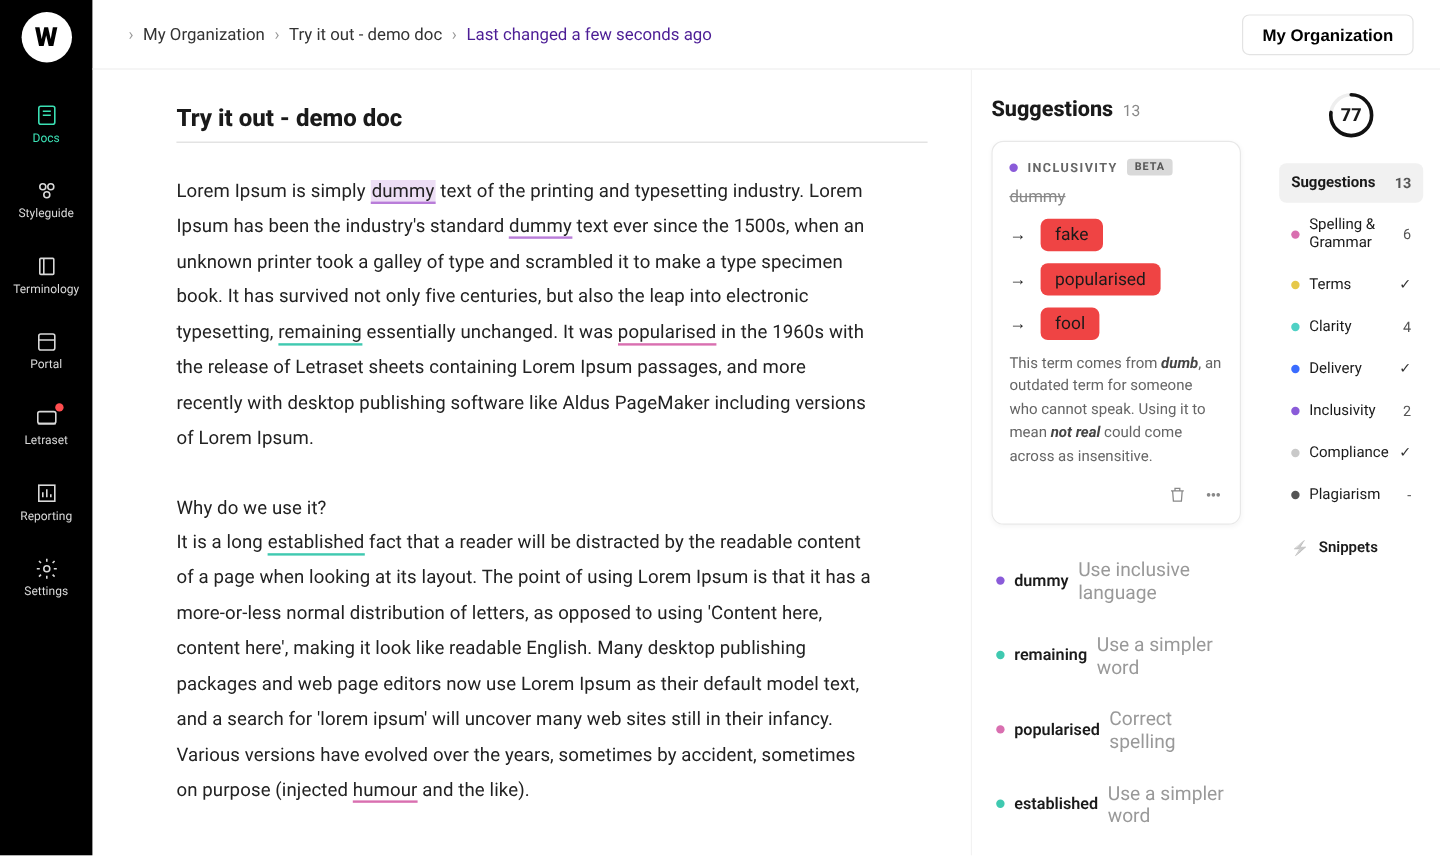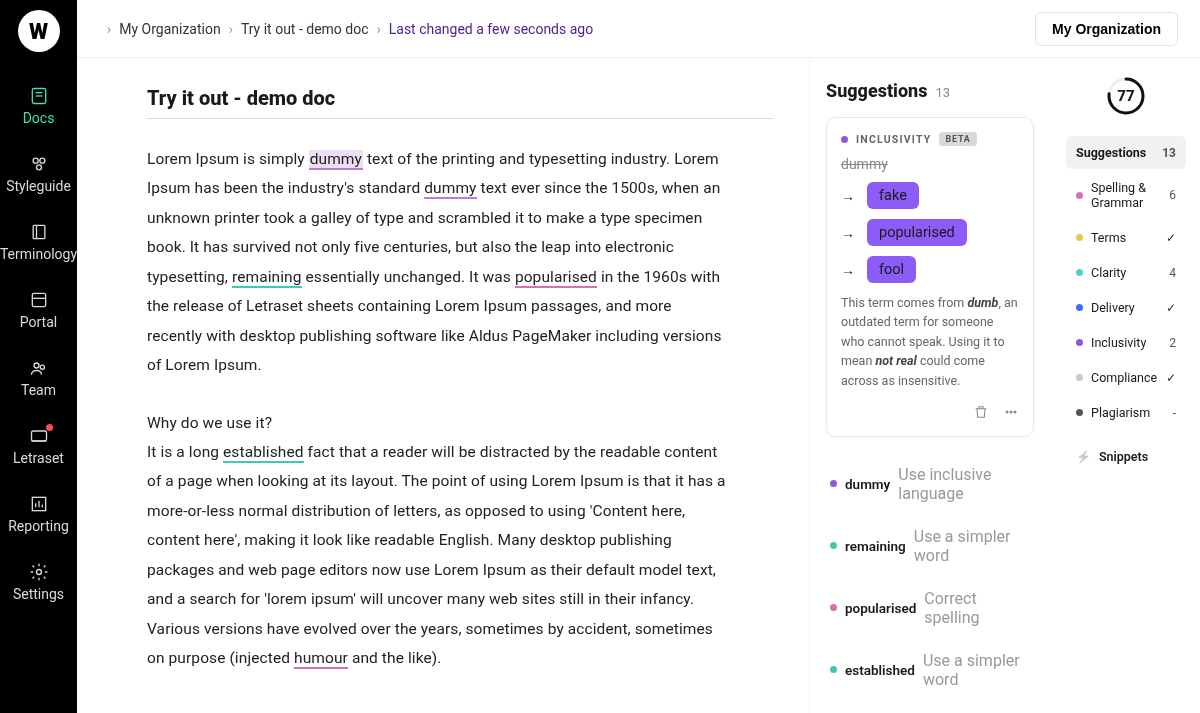--- a/index.html
+++ b/index.html
@@ -1,19 +1,19 @@
 <!DOCTYPE html>
 <html><head>
 <meta charset="utf-8">
 <style>
 * { box-sizing: border-box; margin: 0; padding: 0; }
 body { font-family: -apple-system, BlinkMacSystemFont, "Segoe UI", Roboto, sans-serif; color: #1a1a1a; background: #fff; width: 1200px; height: 713px; overflow: hidden; display: flex; }
 .sidebar { width: 77px; background: #000; color: #fff; display: flex; flex-direction: column; align-items: center; padding-top: 10px; }
 .logo { width: 42px; height: 42px; border-radius: 50%; background: #fff; display: flex; align-items: center; justify-content: center; font-weight: 900; color: #000; font-size: 22px; margin-bottom: 20px; }
-.nav-item { display: flex; flex-direction: column; align-items: center; gap: 4px; padding: 14px 0; width: 100%; cursor: pointer; font-size: 14px; color: #d9d9d9; }
+.nav-item { display: flex; flex-direction: column; align-items: center; gap: 4px; padding: 14px 0; width: 100%; cursor: pointer; font-size: 10px; color: #d9d9d9; }
 .nav-item.active { color: #3be0b4; }
 .nav-item .icon { width: 20px; height: 20px; display: flex; align-items: center; justify-content: center; }
 .nav-item svg { width: 20px; height: 20px; stroke: currentColor; fill: none; stroke-width: 1.6; }
 .nav-item.active svg { stroke: #3be0b4; }
 .notif-dot { position: absolute; top: -2px; right: -4px; width: 7px; height: 7px; background: #ff4d4f; border-radius: 50%; }
 .nav-item .icon-wrap { position: relative; }
 .main { flex: 1; display: flex; flex-direction: column; min-width: 0; }
 .topbar { height: 58px; display: flex; align-items: center; padding: 0 22px; border-bottom: 1px solid #eee; font-size: 14px; color: #333; }
 .crumb-chev { margin: 0 8px; color: #999; }
 .crumb-muted { color: #4c1d95; }
@@ -32,21 +32,21 @@
 .sugg-title { font-size: 18px; font-weight: 800; display: flex; align-items: baseline; gap: 8px; margin-bottom: 16px; }
 .sugg-title .count { font-size: 13px; font-weight: 400; color: #888; }
 .card { border: 1px solid #e8e8e8; border-radius: 10px; padding: 14px 14px 12px; margin-bottom: 16px; box-shadow: 0 1px 4px rgba(0,0,0,0.04); }
 .card-head { display: flex; align-items: center; gap: 8px; margin-bottom: 10px; }
 .dot { width: 7px; height: 7px; border-radius: 50%; flex-shrink: 0; }
 .cat-label { font-size: 10.5px; font-weight: 700; letter-spacing: 1.2px; color: #666; text-transform: uppercase; }
 .beta-tag { background: #d9d9d9; color: #555; font-size: 9px; font-weight: 700; padding: 2px 6px; border-radius: 3px; letter-spacing: 0.8px; }
 .struck { text-decoration: line-through; color: #888; font-size: 14px; margin-bottom: 10px; }
 .replacement-row { display: flex; align-items: center; gap: 12px; margin-bottom: 10px; }
 .replacement-row .arrow { font-size: 14px; color: #222; }
-.chip { background: #8b5cf6; padding: 5px 12px; border-radius: 6px; font-size: 14.5px; cursor: pointer; }
+.chip { background: #ef4444; padding: 5px 12px; border-radius: 6px; font-size: 14.5px; cursor: pointer; }
 .card-desc { font-size: 12.5px; line-height: 1.55; color: #666; margin-top: 8px; }
 .card-desc b { font-style: italic; font-weight: 700; color: #444; }
 .card-actions { display: flex; justify-content: flex-end; gap: 14px; margin-top: 14px; }
 .card-actions svg { width: 16px; height: 16px; stroke: #888; fill: none; stroke-width: 1.6; cursor: pointer; }
 .sugg-row { display: flex; align-items: center; gap: 8px; padding: 12px 4px; font-size: 13.5px; cursor: pointer; }
 .sugg-row .word { font-weight: 600; }
 .sugg-row .hint { color: #999; font-size: 16px; }
 .right-col { width: 146px; padding: 18px 14px 0 12px; }
 .score-circle { width: 40px; height: 40px; margin: 0 auto 20px; position: relative; }
 .score-circle svg { width: 40px; height: 40px; transform: rotate(-90deg); }
@@ -96,30 +96,20 @@
   <div class="nav-item">
     <span class="icon">
         <svg viewBox="0 0 24 24">
           <rect x="4" y="4" width="16" height="16" rx="2"></rect>
           <line x1="4" y1="10" x2="20" y2="10"></line>
         </svg>
       </span>
     <span>Portal</span>
   </div>
   <div class="nav-item">
-    <span class="icon">
-        <svg viewBox="0 0 24 24">
-          <circle cx="9" cy="9" r="3"></circle>
-          <circle cx="16" cy="11" r="2.5"></circle>
-          <path d="M3 20c0-3 3-5 6-5s6 2 6 5"></path>
-        </svg>
-      </span>
-    <span>Team</span>
-  </div>
-  <div class="nav-item">
     <span class="icon-wrap">
         <span class="notif-dot"></span>
       <span class="icon">
           <svg viewBox="0 0 24 24">
             <rect x="3" y="6" width="18" height="12" rx="2"></rect>
             <line x1="3" y1="18" x2="21" y2="18"></line>
           </svg>
         </span>
     </span>
     <span>Letraset</span>

